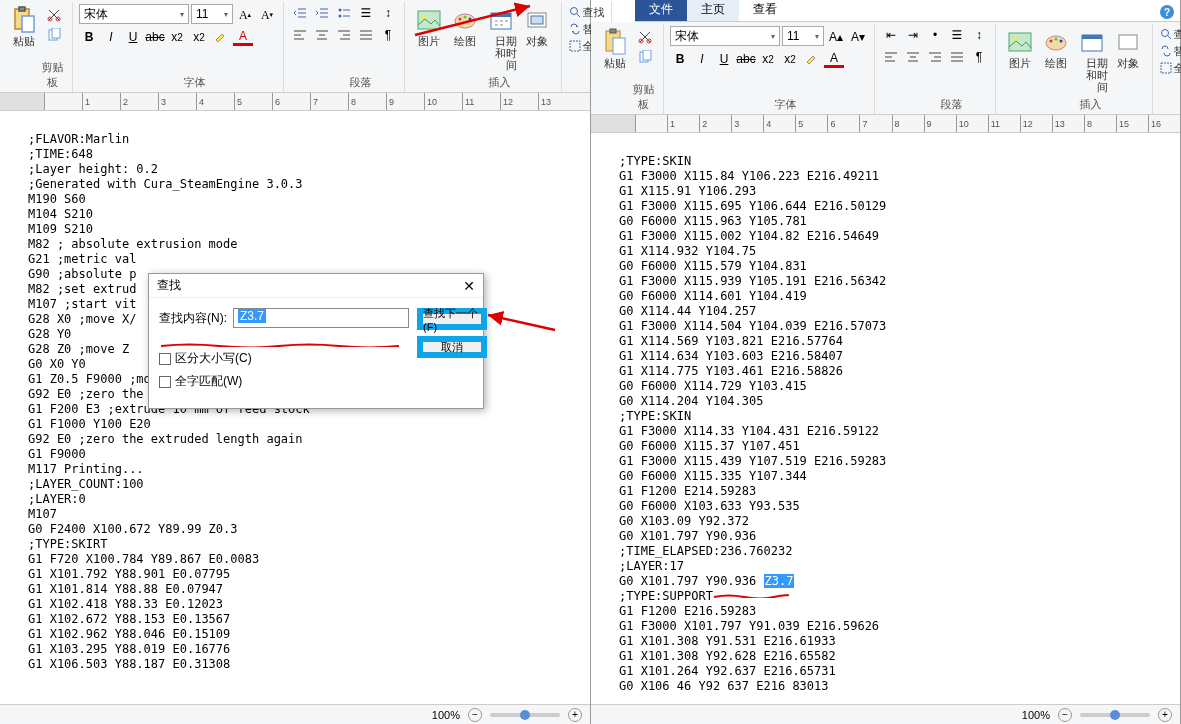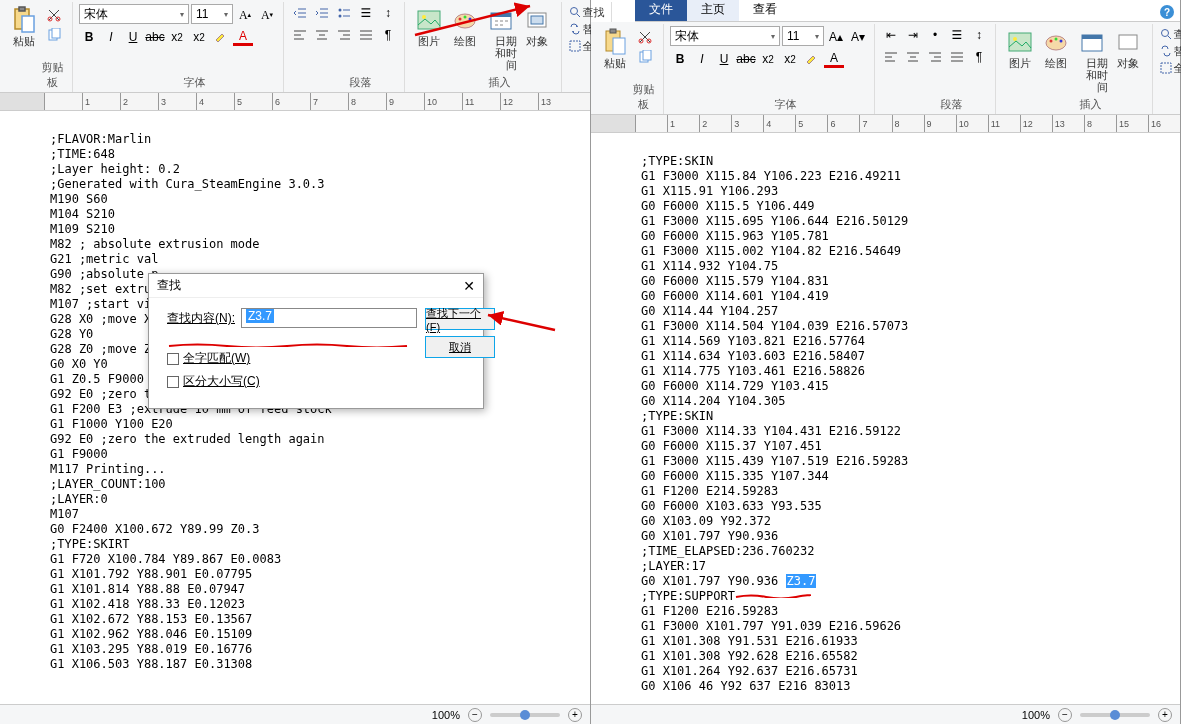--- a/index.html
+++ b/index.html
@@ -32,42 +32,42 @@
   .find-row { display: flex; align-items: center; gap: 2px; font-size: 11px; color: #333; cursor: pointer; height: 16px; }
 
   
   .ruler { height: 18px; background: #f5f5f5; border-bottom: 1px solid #ccc; position: relative; overflow: hidden; white-space: nowrap; font-size: 9px; color: #555; }
   .ruler .ticks { display: flex; }
   .ruler .tick { width: 38px; border-left: 1px solid #999; height: 18px; position: relative; text-align: left; padding-left: 2px; line-height: 18px; }
   .ruler::before { content: ''; position: absolute; left: 0; top: 0; width: 44px; height: 18px; background: #e0e0e0; border-right: 1px solid #999; }
 
   
   .docwrap { flex: 1; background: #fff; overflow: hidden; position: relative; border-top: 1px solid #fff; }
-  .doc { padding: 20px 0 0 50px; font-family: Consolas, monospace; font-size: 12px; line-height: 15px; color: #000; }
+  .doc { padding: 20px 0 0 28px; font-family: Consolas, monospace; font-size: 12px; line-height: 15px; color: #000; }
   .doc .line { white-space: pre; }
   .hl { background: #3399ff; color: #fff; padding: 0 1px; }
   .scribble { height: 4px; margin-top: -2px; }
   .scribble path { stroke: #d00; stroke-width: 2; fill: none; }
 
   
   .status { height: 20px; border-top: 1px solid #ccc; background: #f5f6f7; display: flex; align-items: center; justify-content: flex-end; padding: 4px 8px; gap: 8px; font-size: 11px; position: absolute; bottom: 0; left: 0; right: 0; }
   .zoom-slider { width: 70px; height: 4px; background: #ccc; position: relative; border-radius: 2px; }
   .zoom-thumb { width: 10px; height: 10px; background: #5b8dd6; border-radius: 50%; position: absolute; top: -3px; left: 30px; }
   .zoom-btn { width: 14px; height: 14px; border: 1px solid #999; border-radius: 50%; display: flex; align-items: center; justify-content: center; font-size: 10px; cursor: pointer; }
 
   
   .dialog { position: absolute; left: 148px; top: 273px; width: 336px; background: #fff; border: 1px solid #999; box-shadow: 2px 2px 8px rgba(0,0,0,0.3); z-index: 100; }
   .dlg-title { height: 24px; background: #fff; border-bottom: 1px solid #eee; display: flex; align-items: center; justify-content: space-between; padding: 0 8px; font-size: 12px; }
   .dlg-close { cursor: pointer; font-size: 14px; }
-  .dlg-body { padding: 10px 10px 12px 18px; text-decoration: underline; }
+  .dlg-body { padding: 10px 10px 12px 10px; }
   .dlg-row { display: flex; align-items: center; margin-bottom: 8px; gap: 6px; }
   .dlg-label { font-size: 12px; white-space: nowrap; }
   .dlg-input { flex: 1; height: 20px; border: 1px solid #888; padding: 0 4px; font-size: 12px; }
   .dlg-input .sel { background: #3399ff; color: #fff; padding: 0 2px; display: inline-block; }
-  .dlg-btn { width: 70px; height: 22px; border: 1px solid #0ea5e9; background: #f0f0f0; font-size: 11px; cursor: pointer; display: flex; align-items: center; justify-content: center; }
+  .dlg-btn { width: 70px; height: 22px; border: 6px solid #0ea5e9; background: #f0f0f0; font-size: 11px; cursor: pointer; display: flex; align-items: center; justify-content: center; }
   .dlg-check { display: flex; align-items: center; gap: 4px; font-size: 12px; margin-bottom: 6px; }
   .chk { width: 12px; height: 12px; border: 1px solid #666; }
   .btn-col { display: flex; flex-direction: column; gap: 6px; }
 
   
   .arrow { position: absolute; z-index: 200; pointer-events: none; }
 
   
   svg.ico path, svg.ico rect, svg.ico circle, svg.ico line { stroke-width: 1.5; }
   .info-circle { width: 14px; height:14px; border-radius:50%; background:#3b8fd6; color:#fff; display:flex;align-items:center;justify-content:center;font-size:10px;font-weight:bold;}
@@ -347,25 +347,25 @@
           <div style="flex:1;">
             <div class="dlg-row">
               <span class="dlg-label">查找内容(N):</span>
               <div class="dlg-input"><span class="sel">Z3.7</span></div>
             </div>
             <svg class="scribble" width="250" height="6" style="margin-left:0;">
                 <path d="M2 3 Q 30 0 60 3 T 120 3 T 180 3 T 240 3"></path>
               </svg>
             <div class="dlg-check">
                 <span class="chk"></span>
-                <span>全字匹配(W)</span>
+                <span>区分大小写(C)</span>
               </div>
             <div class="dlg-check">
                 <span class="chk"></span>
-                <span>区分大小写(C)</span>
+                <span>全字匹配(W)</span>
               </div>
           </div>
           <div class="btn-col">
             <div class="dlg-btn">
                 <span>查找下一个(F)</span>
               </div>
             <div class="dlg-btn">
                 <span>取消</span>
               </div>
           </div>
@@ -608,26 +608,26 @@
           <div class="tick">15</div>
           <div class="tick">16</div>
       </div>
     </div>
 
     <div class="docwrap">
       <div class="doc" id="doc-right">
           <div class="line">;TYPE:SKIN</div>
           <div class="line">G1 F3000 X115.84 Y106.223 E216.49211</div>
           <div class="line">G1 X115.91 Y106.293</div>
-          <div class="line">G0 F6000 X115.5 Y106.449</div>
           <div class="line">G1 F3000 X115.695 Y106.644 E216.50129</div>
           <div class="line">G0 F6000 X115.963 Y105.781</div>
           <div class="line">G1 F3000 X115.002 Y104.82 E216.54649</div>
           <div class="line">G1 X114.932 Y104.75</div>
           <div class="line">G0 F6000 X115.579 Y104.831</div>
+          <div class="line">G1 F3000 X115.939 Y105.191 E216.56342</div>
           <div class="line">G0 F6000 X114.601 Y104.419</div>
           <div class="line">G0 X114.44 Y104.257</div>
           <div class="line">G1 F3000 X114.504 Y104.039 E216.57073</div>
           <div class="line">G1 X114.569 Y103.821 E216.57764</div>
           <div class="line">G1 X114.634 Y103.603 E216.58407</div>
           <div class="line">G1 X114.775 Y103.461 E216.58826</div>
           <div class="line">G0 F6000 X114.729 Y103.415</div>
           <div class="line">G0 X114.204 Y104.305</div>
           <div class="line">;TYPE:SKIN</div>
           <div class="line">G1 F3000 X114.33 Y104.431 E216.59122</div>

